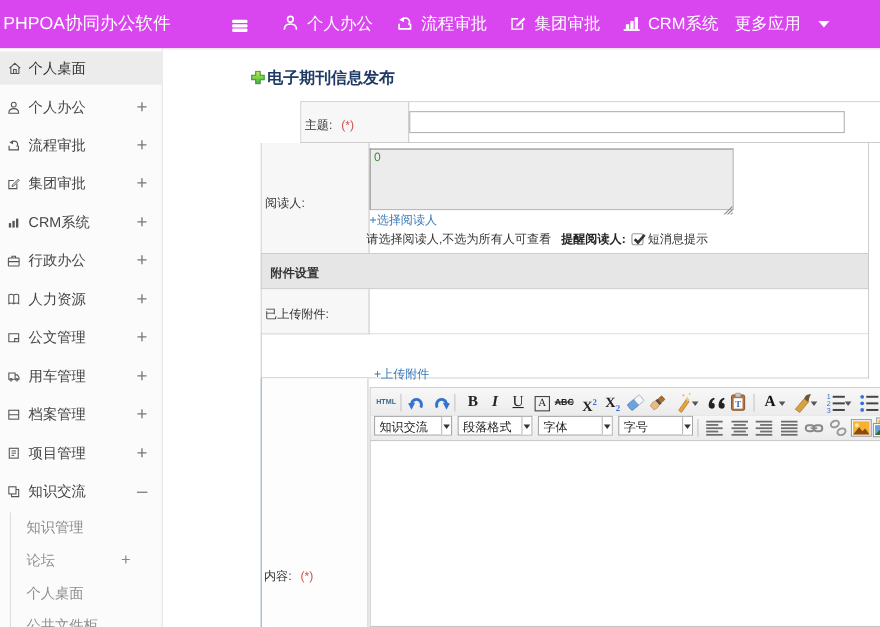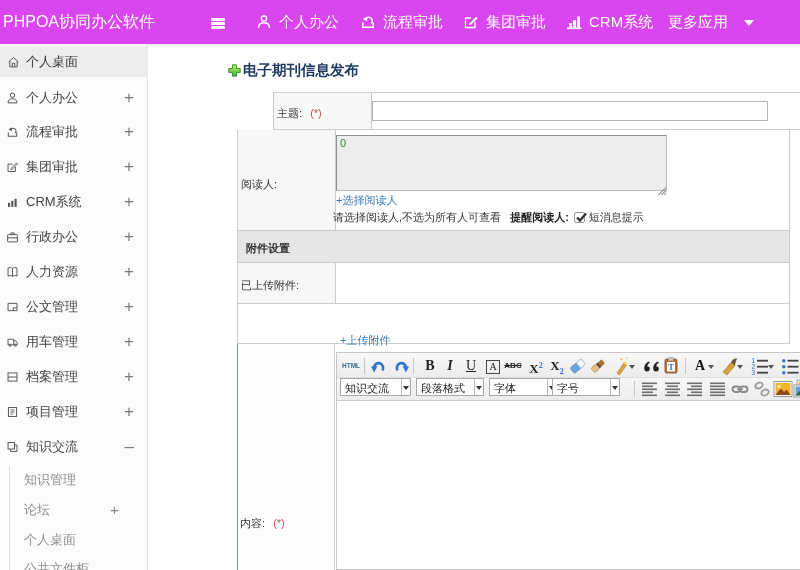--- a/index.html
+++ b/index.html
@@ -353,21 +353,21 @@
             <span class="ar"></span>
           </span>
         <span class="combo" style="left:79px;width:68px;">
             <span class="ctxt">段落格式</span>
             <span class="ar"></span>
           </span>
         <span class="combo" style="left:152px;width:68px;">
             <span class="ctxt">字体</span>
             <span class="ar"></span>
           </span>
-        <span class="combo" style="left:215px;width:68px;">
+        <span class="combo" style="left:225px;width:68px;">
             <span class="ctxt">字号</span>
             <span class="ar"></span>
           </span>
         <span class="sp" style="left:297px;top:3px;"></span>
         <svg class="it2" style="left:304px;" width="17" height="22" viewBox="0 0 17 22">
             <g fill="#6e6e6e">
               <rect x="1" y="4.5" width="15" height="1.6"></rect>
               <rect x="1" y="7.5" width="11" height="1.6"></rect>
               <rect x="1" y="10.5" width="15" height="1.6"></rect>
               <rect x="1" y="13.5" width="11" height="1.6"></rect>

